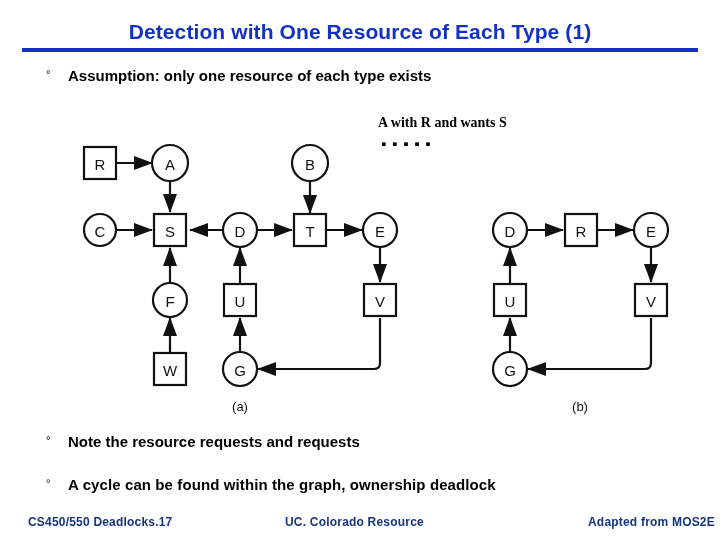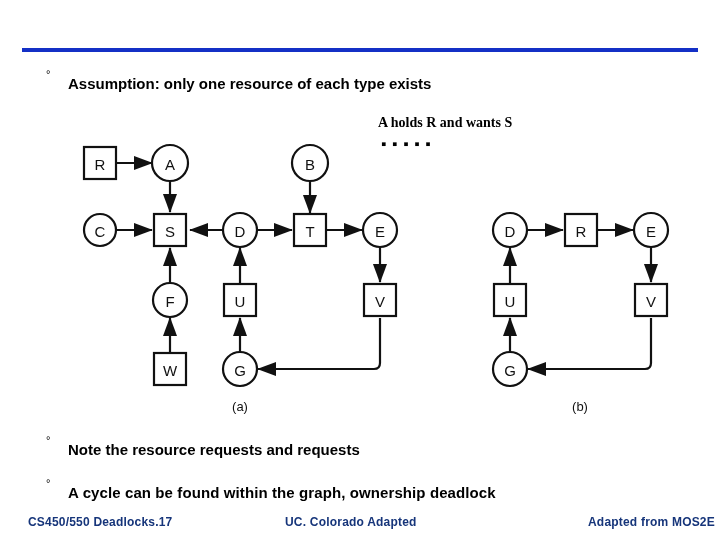--- a/index.html
+++ b/index.html
@@ -26,21 +26,21 @@
 
   
   .bullet-row{position:absolute;display:flex;align-items:flex-start;}
   .bullet-mark{
     font-size:11px;color:#000;line-height:1;
     width:22px;flex:0 0 22px;text-align:left;
     padding-top:1px;
   }
   .bullet-text{
     font-size:15px;font-weight:bold;color:#000;
-    white-space:nowrap;line-height:1.1;margin-top:8px;
+    white-space:nowrap;line-height:1.1;
   }
   #bullet-1{left:46px;top:68px;}
   #bullet-2{left:46px;top:434px;}
   #bullet-3{left:46px;top:477px;}
   #bullet-3 .bullet-text{letter-spacing:0.1px;}
 
   
   #annotation{
     position:absolute;left:378px;top:115px;
     font-family:"Liberation Serif", serif;
@@ -78,28 +78,29 @@
   }
   #footer-left{left:28px;}
   #footer-center{left:285px;}
   #footer-right{left:588px;}
 </style>
 </head>
 <body>
 
 <div class="slide">
 
+  <div id="title">Detection with One Resource of Each Type (1)</div>
   <div id="title-rule"></div>
 
   <div class="bullet-row" id="bullet-1">
     <span class="bullet-mark">°</span>
     <span class="bullet-text">Assumption: only one resource of each type exists</span>
   </div>
 
-  <div id="annotation">A holds R and wants S</div>
+  <div id="annotation">A with R and wants S</div>
   <div id="annotation-dots">▪ ▪ ▪ ▪ ▪</div>
 
   <div id="diagram-a">
     <svg width="340" height="290" viewBox="0 0 340 290">
       <defs>
         <marker id="arrow-a" markerWidth="9" markerHeight="9" refX="8.2" refY="3.2" orient="auto" markerUnits="strokeWidth">
           <path d="M0,0 L8.6,3.2 L0,6.4 z" fill="#111111"></path>
         </marker>
       </defs>
 
@@ -226,16 +227,16 @@
     <span class="bullet-mark">°</span>
     <span class="bullet-text">Note the resource requests and requests</span>
   </div>
 
   <div class="bullet-row" id="bullet-3">
     <span class="bullet-mark">°</span>
     <span class="bullet-text">A cycle can be found within the graph, ownership deadlock</span>
   </div>
 
   <div class="footer" id="footer-left">CS450/550 Deadlocks.17</div>
-  <div class="footer" id="footer-center">UC. Colorado Adapted</div>
+  <div class="footer" id="footer-center">UC. Colorado Resource</div>
   <div class="footer" id="footer-right">Adapted from MOS2E</div>
 
 </div>
 
 </body></html>

